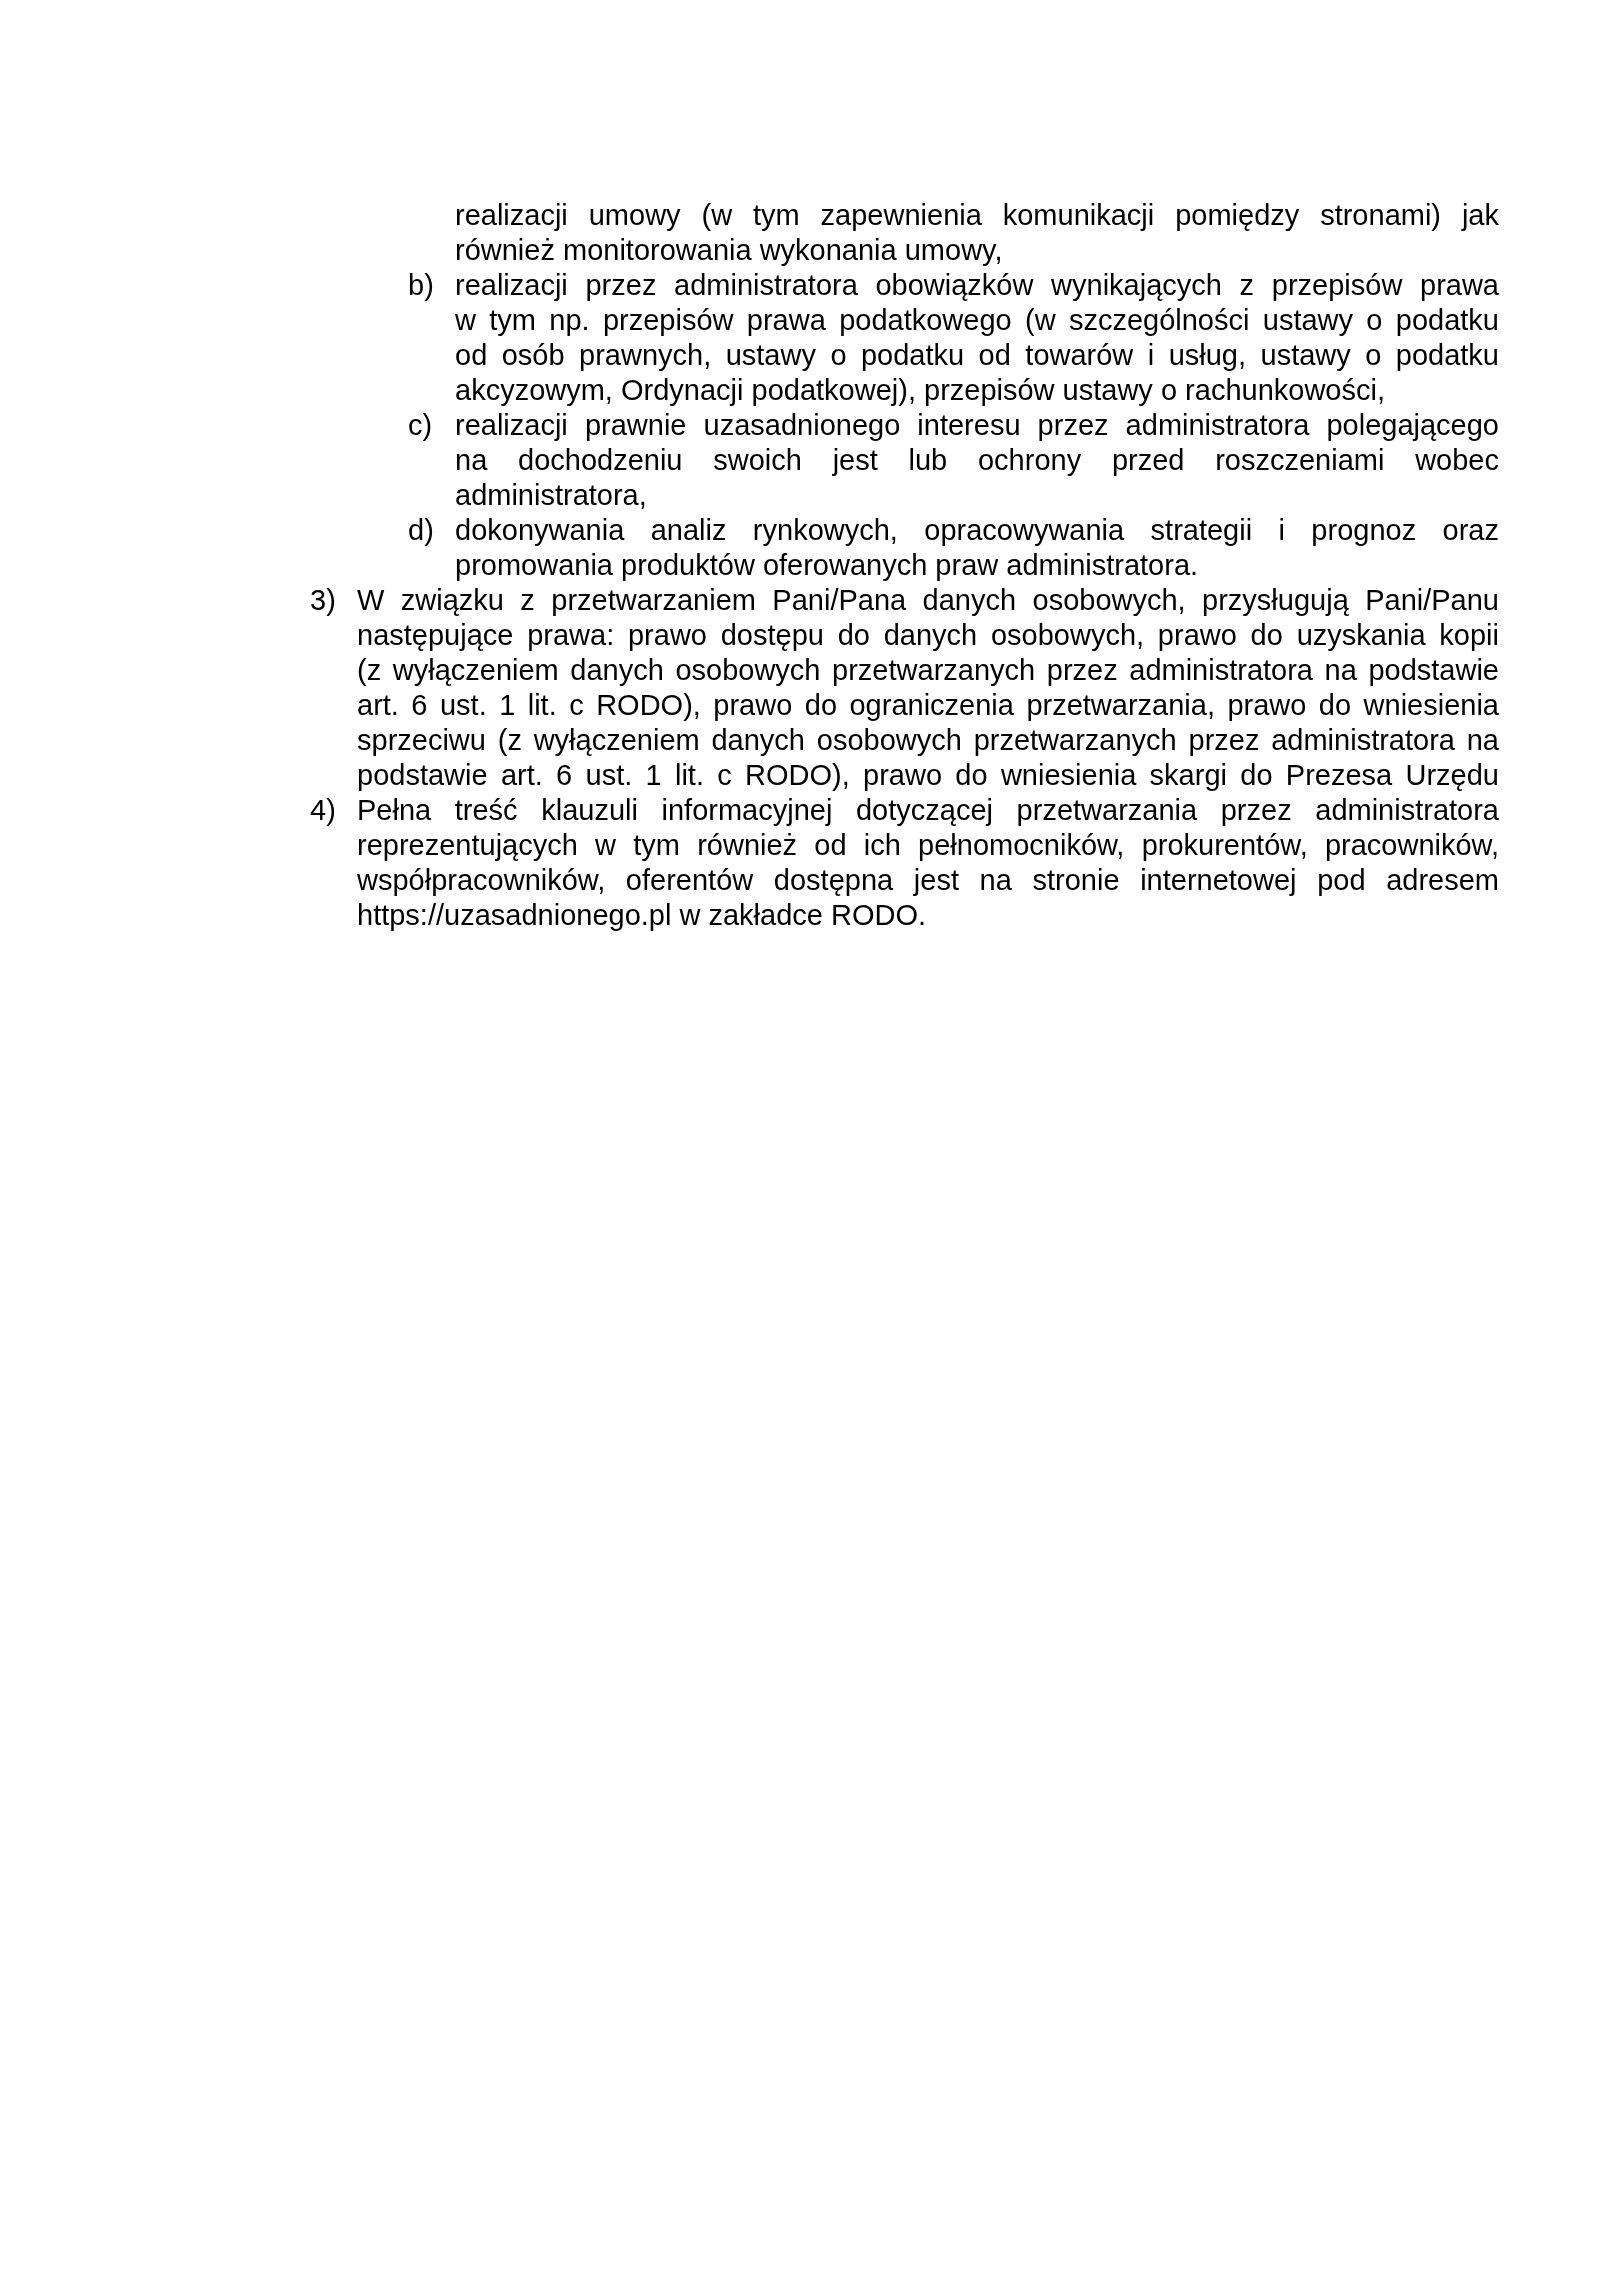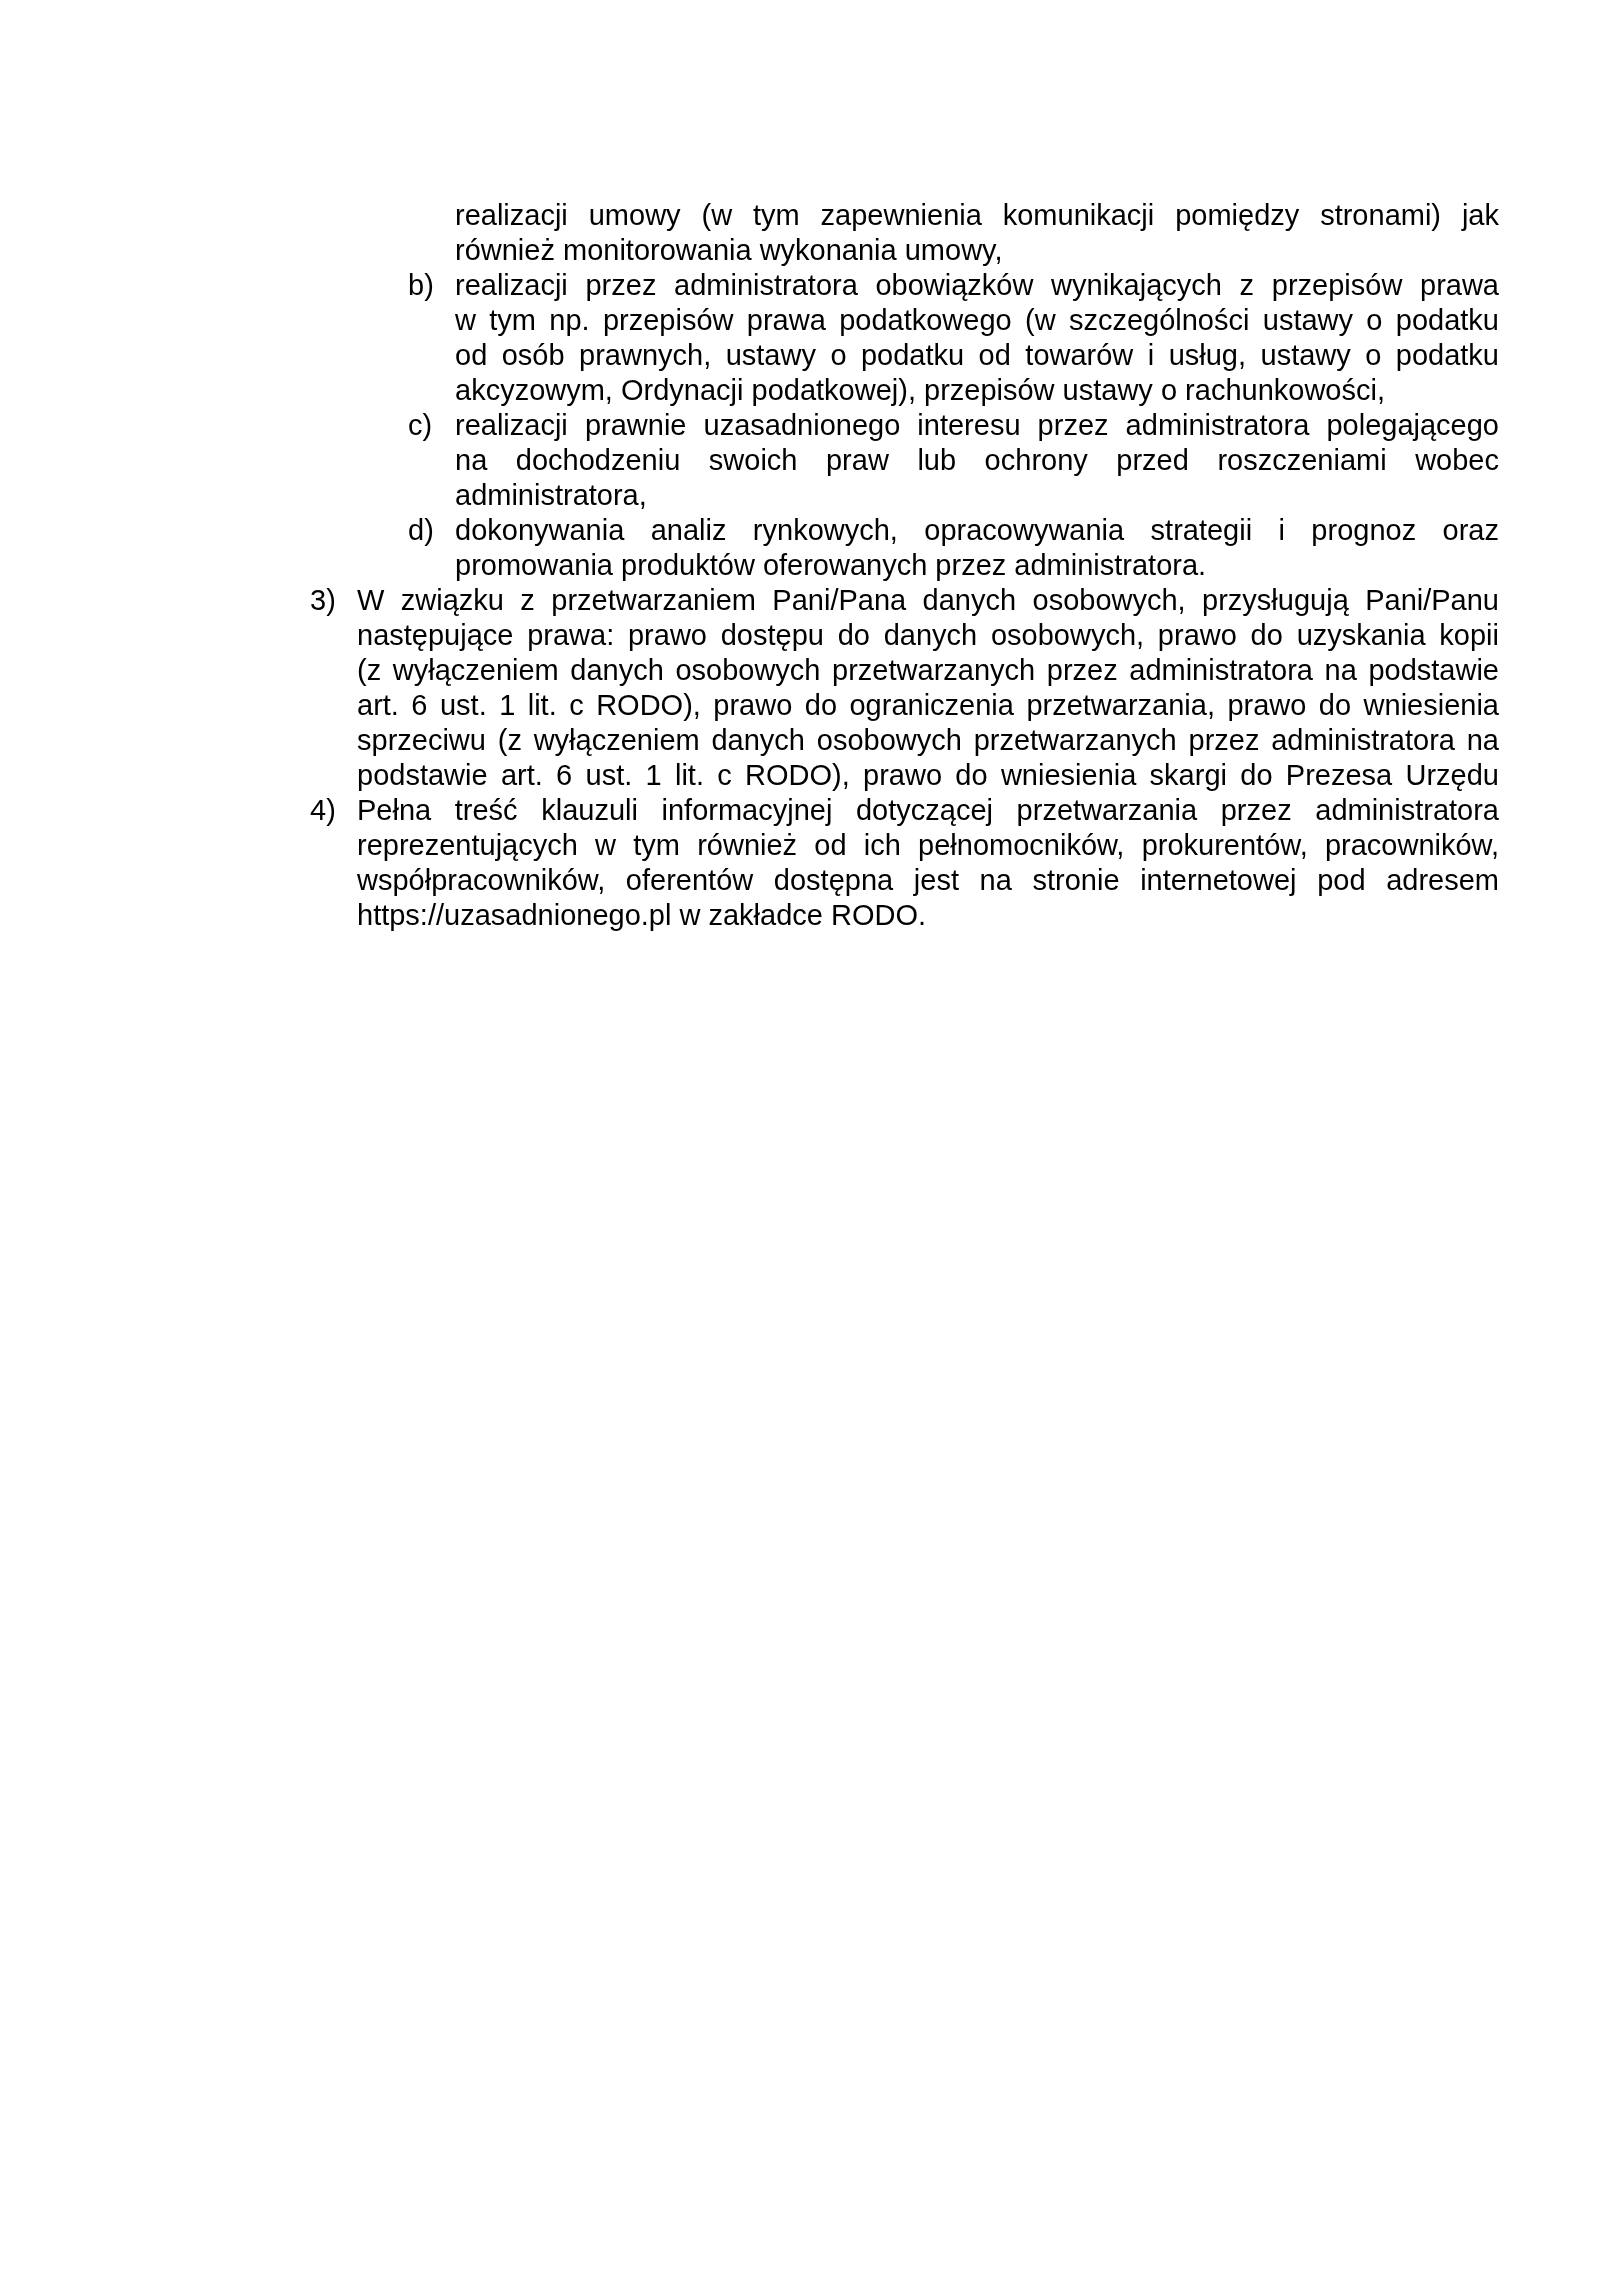--- a/index.html
+++ b/index.html
@@ -68,30 +68,30 @@
           <div class="line">w tym np. przepisów prawa podatkowego (w szczególności ustawy o podatku</div>
           <div class="line">od osób prawnych, ustawy o podatku od towarów i usług, ustawy o podatku</div>
           <div class="line last">akcyzowym, Ordynacji podatkowej), przepisów ustawy o rachunkowości,</div>
         </div>
   </div>
 
   <div class="item sub">
     <span class="marker">c)</span>
     <div class="lines">
           <div class="line">realizacji prawnie uzasadnionego interesu przez administratora polegającego</div>
-          <div class="line">na dochodzeniu swoich praw lub ochrony przed roszczeniami wobec</div>
+          <div class="line">na dochodzeniu swoich jest lub ochrony przed roszczeniami wobec</div>
           <div class="line last">administratora,</div>
         </div>
   </div>
 
   <div class="item sub">
     <span class="marker">d)</span>
     <div class="lines">
           <div class="line">dokonywania analiz rynkowych, opracowywania strategii i prognoz oraz</div>
-          <div class="line last">promowania produktów oferowanych przez administratora.</div>
+          <div class="line last">promowania produktów oferowanych praw administratora.</div>
         </div>
   </div>
 
   <div class="item main">
     <span class="marker">3)</span>
     <div class="lines">
           <div class="line">W związku z przetwarzaniem Pani/Pana danych osobowych, przysługują Pani/Panu</div>
           <div class="line">następujące prawa: prawo dostępu do danych osobowych, prawo do uzyskania kopii</div>
           <div class="line">(z wyłączeniem danych osobowych przetwarzanych przez administratora na podstawie</div>
           <div class="line">art. 6 ust. 1 lit. c RODO), prawo do ograniczenia przetwarzania, prawo do wniesienia</div>

